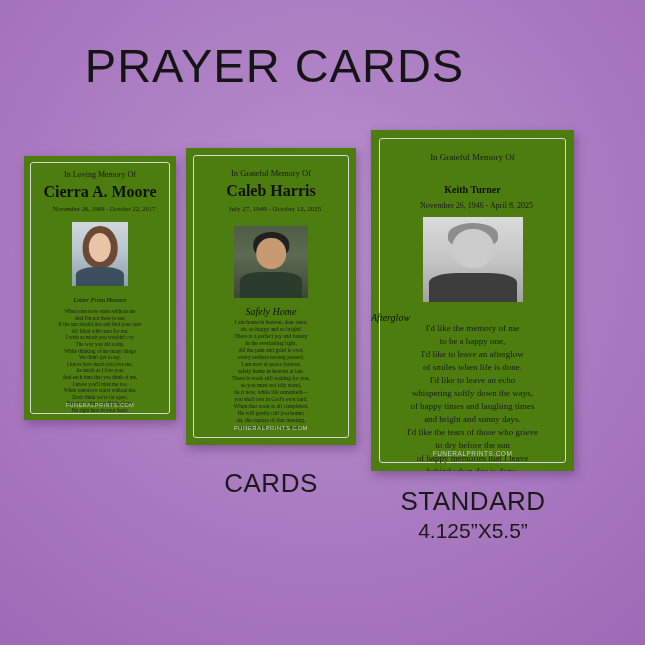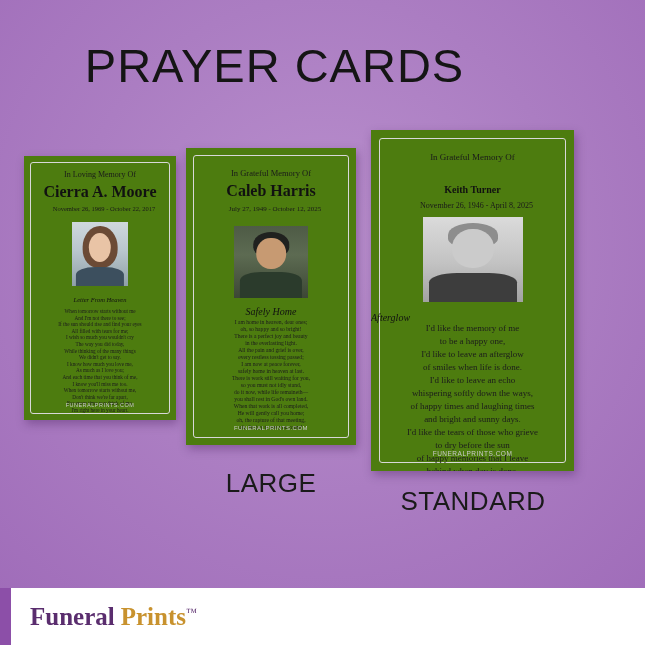--- a/index.html
+++ b/index.html
@@ -186,21 +186,21 @@
 do it now, while life remaineth—
 you shall rest in God's own land.
 When that work is all completed,
 He will gently call you home;
 oh, the rapture of that meeting,
 oh, the joy to see you come!</div>
     <div class="brand" style="position:absolute;left:0;bottom:14px;width:100%;text-align:center;font-size:6px;">FUNERALPRINTS.COM</div>
   </div>
 
   <div class="size-label" style="left:181px;top:468px;width:180px;">
-    <div class="size-name">LARGE</div>
+    <div class="size-name">CARDS</div>
   </div>
 
   <div class="card" style="left:371px;top:130px;width:203px;height:341px;">
     <div class="frame" style="left:8px;top:8px;right:8px;bottom:8px;"></div>
     <div style="position:absolute;left:0;top:22px;width:100%;text-align:center;">
       <div class="hdr-small" style="font-size:9px;">In Grateful Memory Of</div>
       <div class="name" style="font-size:10px;margin-top:22px;">Keith Turner</div>
       <div class="dates" style="font-size:8px;margin-top:6px;">November 26, 1946 - April 8, 2025</div>
     </div>
     <div class="photo p3" style="width:100px;height:85px;margin-top:87px;">
@@ -219,21 +219,16 @@
 and bright and sunny days.
 I'd like the tears of those who grieve
 to dry before the sun
 of happy memories that I leave
 behind when day is done.</div>
     <div class="brand" style="position:absolute;left:0;bottom:14px;width:100%;text-align:center;font-size:6.5px;">FUNERALPRINTS.COM</div>
   </div>
 
   <div class="size-label" style="left:378px;top:486px;width:190px;">
     <div class="size-name">STANDARD</div>
-  </div>
-
-  <div class="footer">
-    <div class="footer-accent"></div>
-    <div class="footer-text">
-      <span class="f-word1">Funeral</span><span class="f-word2">Prints</span><span class="f-tm">™</span>
-    </div>
-  </div>
+    <div class="size-dim">4.125”X5.5”</div>
+  </div>
+
 </div>
 
 </body></html>

